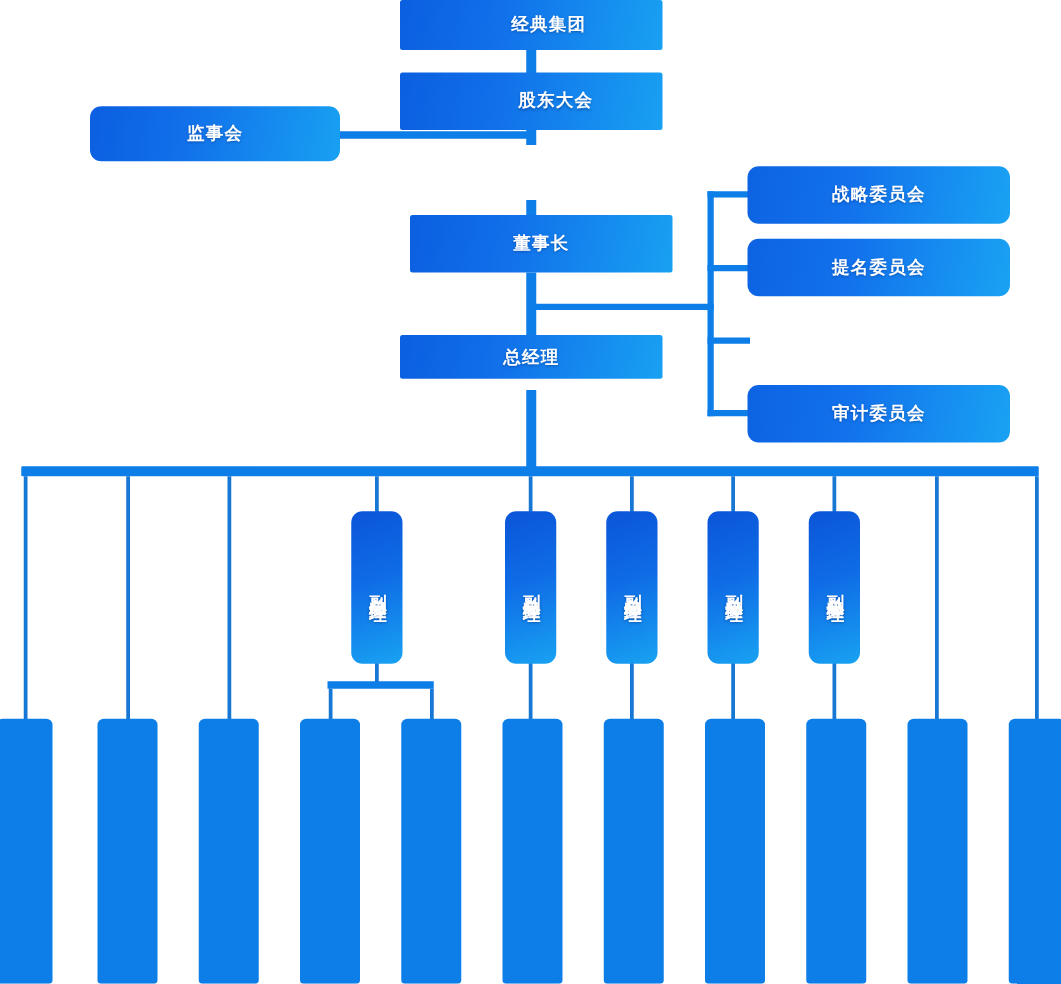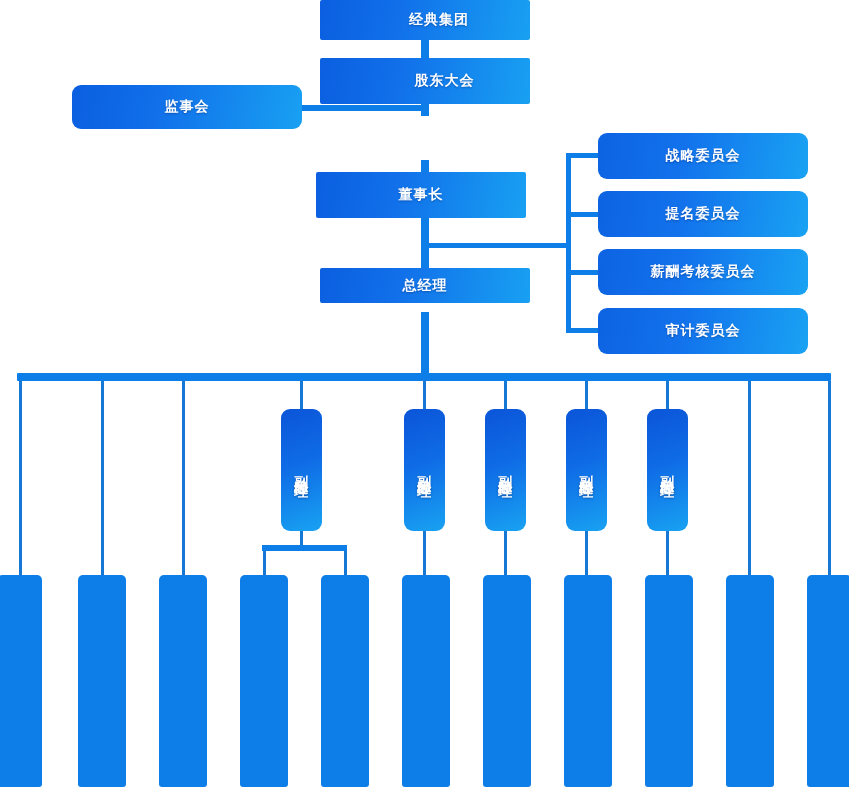--- a/index.html
+++ b/index.html
@@ -114,40 +114,37 @@
 
   <div class="node node-main node-sq" style="left:320px;top:0px;width:210px;height:40px;padding-left:28px;">
     <span>经典集团</span>
   </div>
 
   <div class="node node-main node-sq" style="left:320px;top:58px;width:210px;height:46px;padding-left:39px;">
     <span>股东大会</span>
   </div>
 
 
-  <div class="node node-main node-sq" style="left:316px;top:172px;width:210px;height:46px;">
+  <div class="node node-main node-sq" style="left:328px;top:172px;width:210px;height:46px;">
     <span>董事长</span>
   </div>
 
   <div class="node node-main node-sq" style="left:320px;top:268px;width:210px;height:35px;">
     <span>总经理</span>
   </div>
 
-  <div class="node node-main node-supervisor" style="left:72px;top:85px;width:230px;height:44px;">
+  <div class="node node-main node-supervisor" style="left:72px;top:85px;width:200px;height:44px;">
     <span>监事会</span>
   </div>
 
   <div class="node node-committee" style="left:598px;top:191px;width:210px;height:46px;">
     <span>提名委员会</span>
   </div>
   <div class="node node-committee" style="left:598px;top:133px;width:210px;height:46px;">
     <span>战略委员会</span>
-  </div>
-  <div class="node node-committee" style="left:598px;top:249px;width:210px;height:46px;">
-    <span>薪酬考核委员会</span>
   </div>
   <div class="node node-committee" style="left:598px;top:308px;width:210px;height:46px;">
     <span>审计委员会</span>
   </div>
 
   <div class="vnode" style="left:281px;top:409px;width:41px;height:122px;">
     <span>副总经理</span>
   </div>
   <div class="vnode" style="left:404px;top:409px;width:41px;height:122px;">
     <span>副总经理</span>

